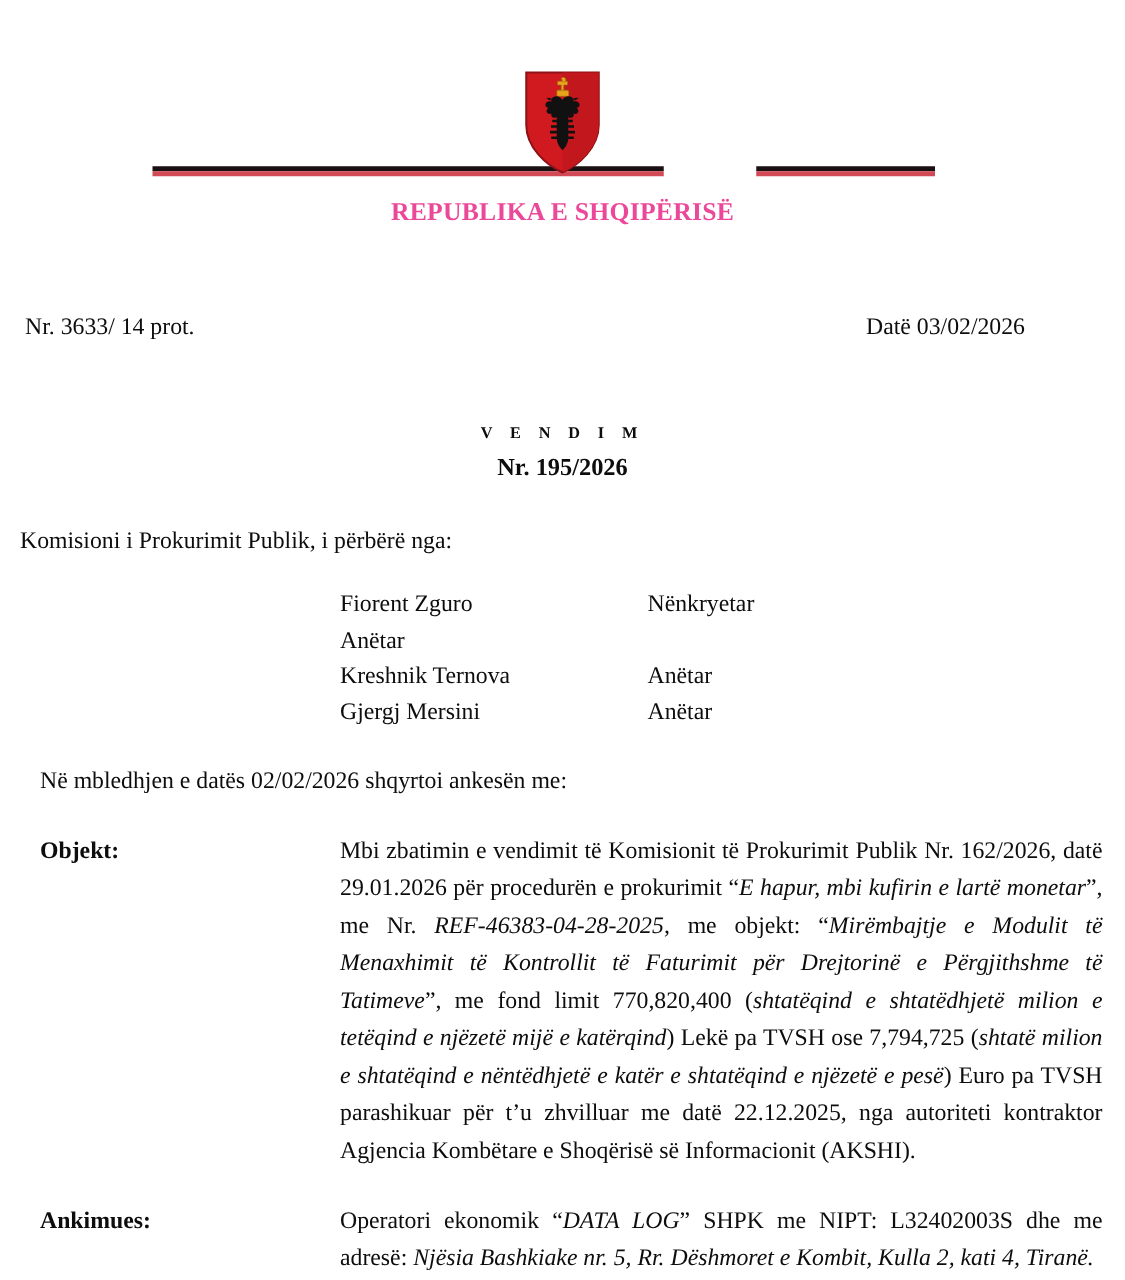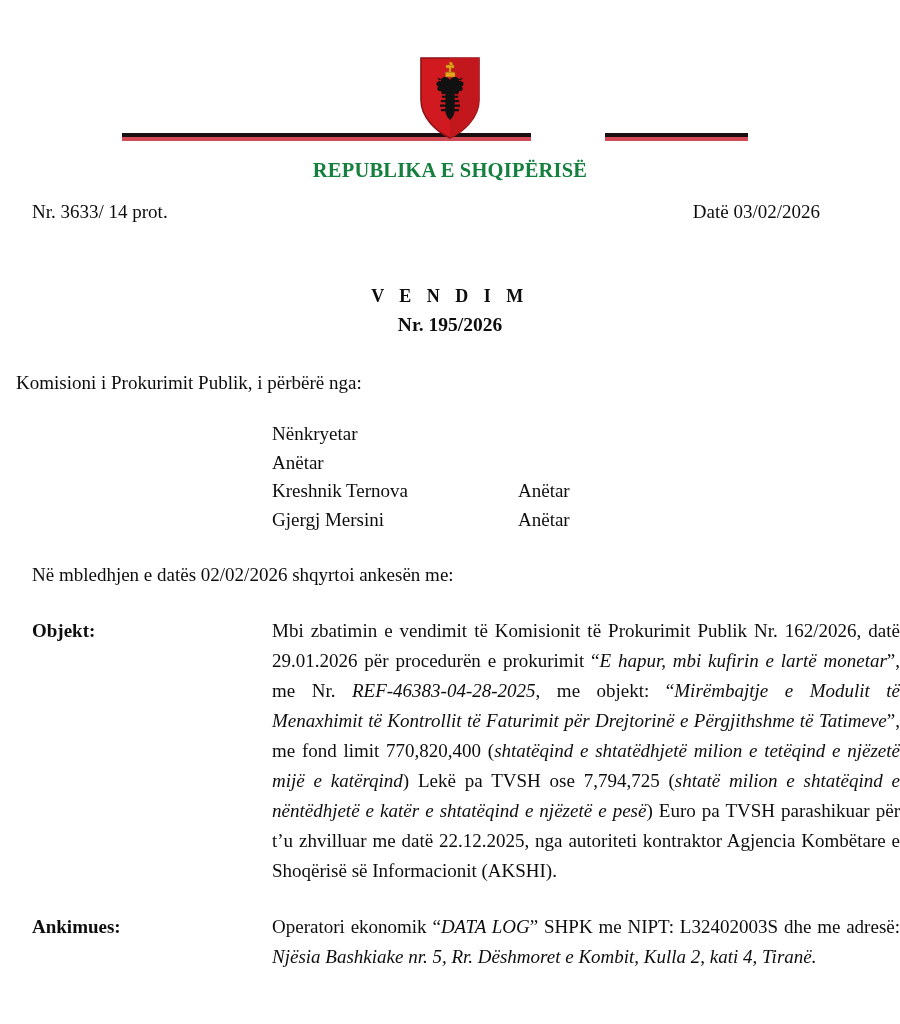--- a/index.html
+++ b/index.html
@@ -66,42 +66,42 @@
     margin-top: 17px;
     text-align: center;
     position: relative;
     z-index: 4;
   }
   .org-line {
     font-weight: bold;
     font-size: 20.5px;
     letter-spacing: 0.2px;
     line-height: 26px;
-    color: #15803d;
+    color: #ec4899;
   }
 
   
   .proto-row {
-    margin-top: 18px;
-    padding: 0 32px 0 32px;
+    margin-top: 68px;
+    padding: 0 32px 0 20px;
     display: flex;
     justify-content: space-between;
     align-items: baseline;
     font-size: 19px;
   }
   .proto-right { padding-right: 48px; }
 
   
   .decision-title {
     margin-top: 60px;
     text-align: center;
   }
   .decision-word {
     font-weight: bold;
-    font-size: 18px;
+    font-size: 13px;
     letter-spacing: 5.5px;
     line-height: 26px;
   }
   .decision-number {
     font-weight: bold;
     font-size: 19.5px;
     line-height: 26px;
     margin-top: 3px;
   }
 
@@ -128,20 +128,21 @@
     padding-left: 32px;
     font-size: 19px;
   }
 
   
   .section {
     margin-top: 30px;
     display: flex;
     align-items: flex-start;
     padding-left: 32px;
+    padding-right: 18px;
   }
   .section-label {
     width: 240px;
     flex: 0 0 240px;
     font-weight: bold;
     font-size: 19px;
     line-height: 30px;
   }
   .section-body {
     flex: 1 1 auto;
@@ -193,20 +194,21 @@
 
 <div class="decision-title">
   <div class="decision-word">V E N D I M</div>
   <div class="decision-number">Nr. 195/2026</div>
 </div>
 
 <div class="composed-line">Komisioni i Prokurimit Publik, i përbërë nga:</div>
 
 <div class="members">
     <div class="member-row">
+      <div class="member-name">Fiorent Zguro</div>
       <div class="member-role">Nënkryetar</div>
     </div>
     <div class="member-row">
       <div class="member-role">Anëtar</div>
     </div>
     <div class="member-row">
       <div class="member-name">Kreshnik Ternova</div>
       <div class="member-role">Anëtar</div>
     </div>
     <div class="member-row">

